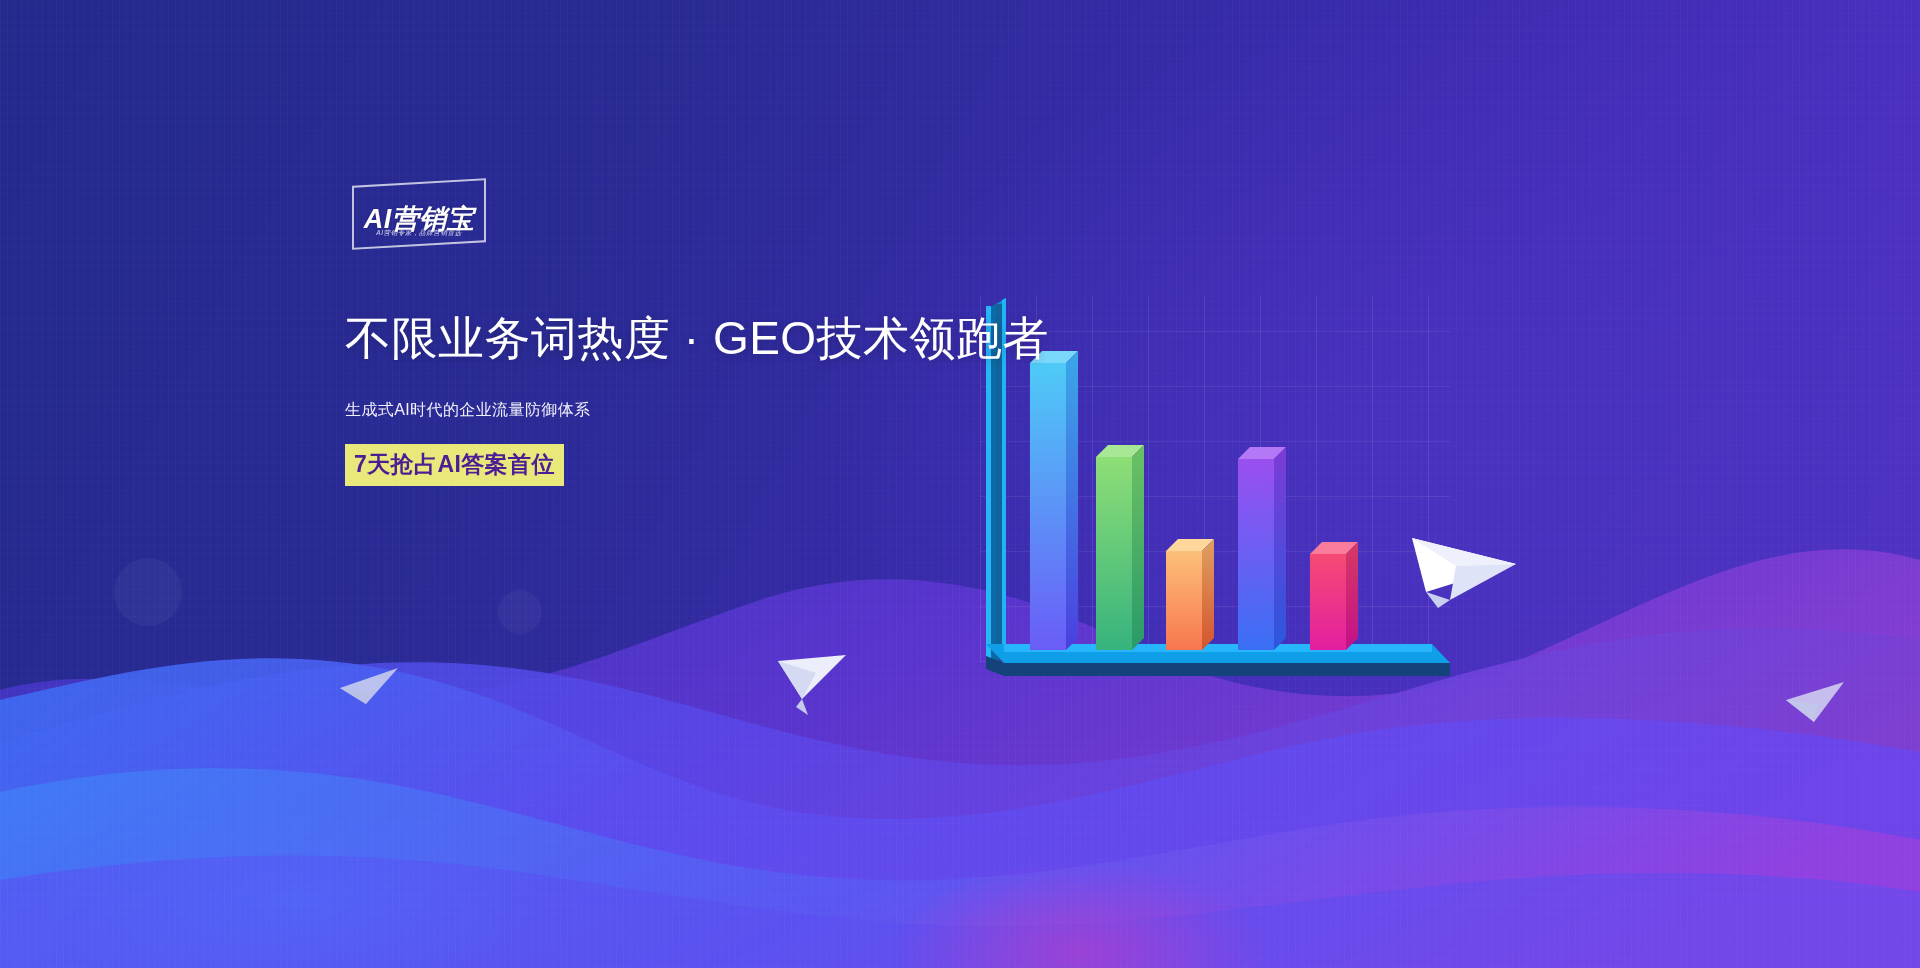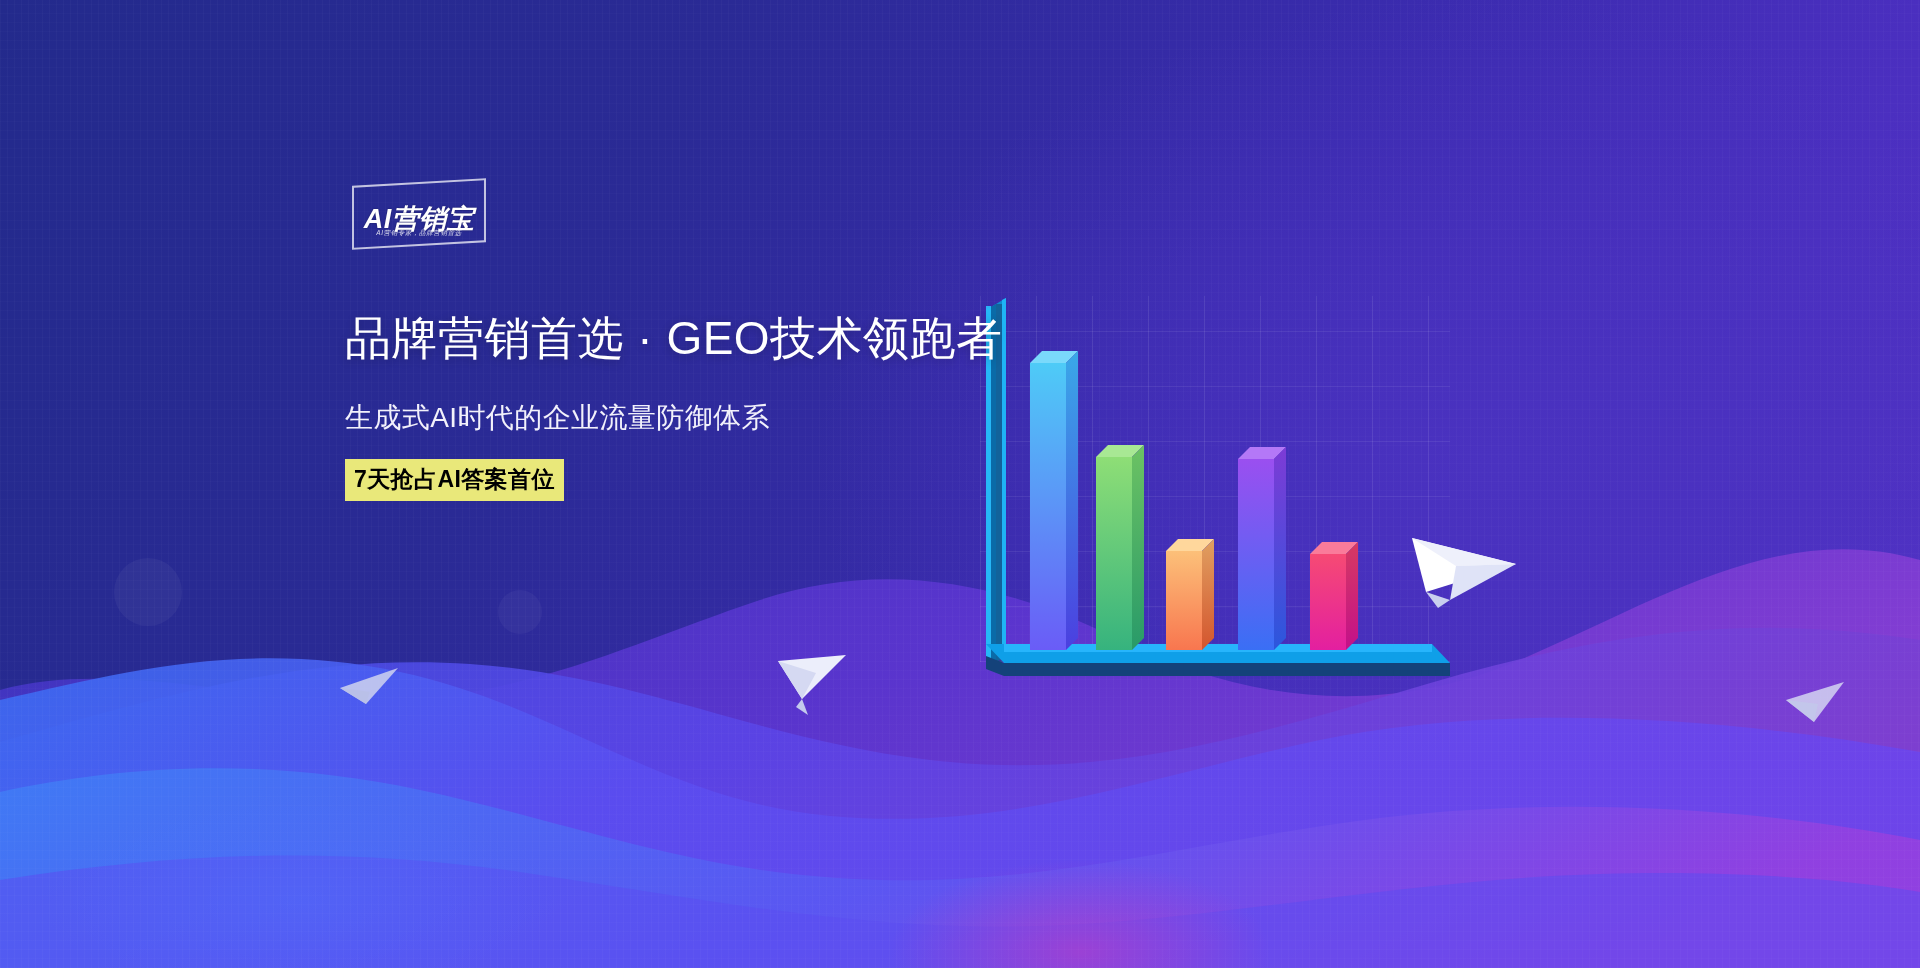--- a/index.html
+++ b/index.html
@@ -72,33 +72,33 @@
     font-size:46px;
     line-height:1.22;
     font-weight:400;
     letter-spacing:.5px;
     white-space:nowrap;
     text-shadow:0 2px 10px rgba(0,0,0,.22);
   }
 
   .sub {
     color:#f2f1fb;
-    font-size:28px;
+    font-size:16px;
     line-height:1.25;
     letter-spacing:.4px;
     white-space:nowrap;
     margin-top:24px;
   }
 
   #sub-1 { margin-top:34px; }
 
   #sub-highlight {
     display:inline-block;
     background:#e9e87a;
-    color:#000000;
+    color:#4c1d95;
     font-size:23px;
     font-weight:bold;
     letter-spacing:.4px;
     padding:5px 9px 6px 9px;
     white-space:nowrap;
   }
   #sub-3-wrap { margin-top:24px; }
   #sub-4 { margin-top:28px; font-weight:bold; }
 </style>
 </head>
@@ -280,21 +280,21 @@
     </g>
   </svg>
 
   <div id="logo">
     <div id="logo-frame"></div>
     <div id="logo-word">AI营销宝</div>
     <div id="logo-tagline">AI营销专家，品牌营销首选</div>
   </div>
 
   <div id="copy">
-    <h1 id="headline">品牌营销首选 · GEO技术领跑者</h1>
+    <h1 id="headline">不限业务词热度 · GEO技术领跑者</h1>
 
     <div class="sub" id="sub-1">生成式AI时代的企业流量防御体系</div>
 
 
     <div id="sub-3-wrap">
       <span id="sub-highlight">7天抢占AI答案首位</span>
     </div>
 
   </div>
 

